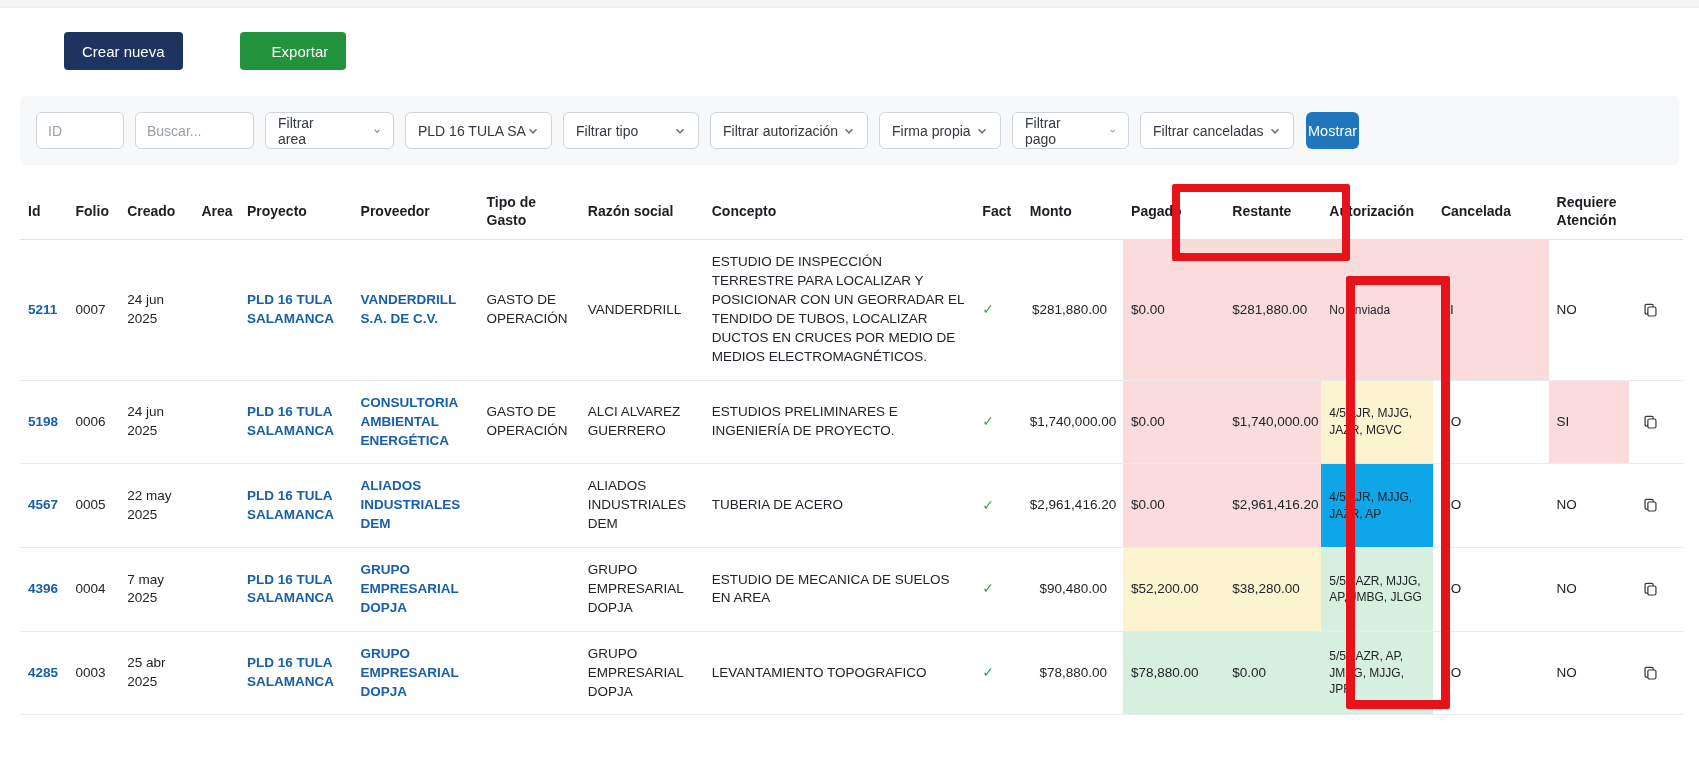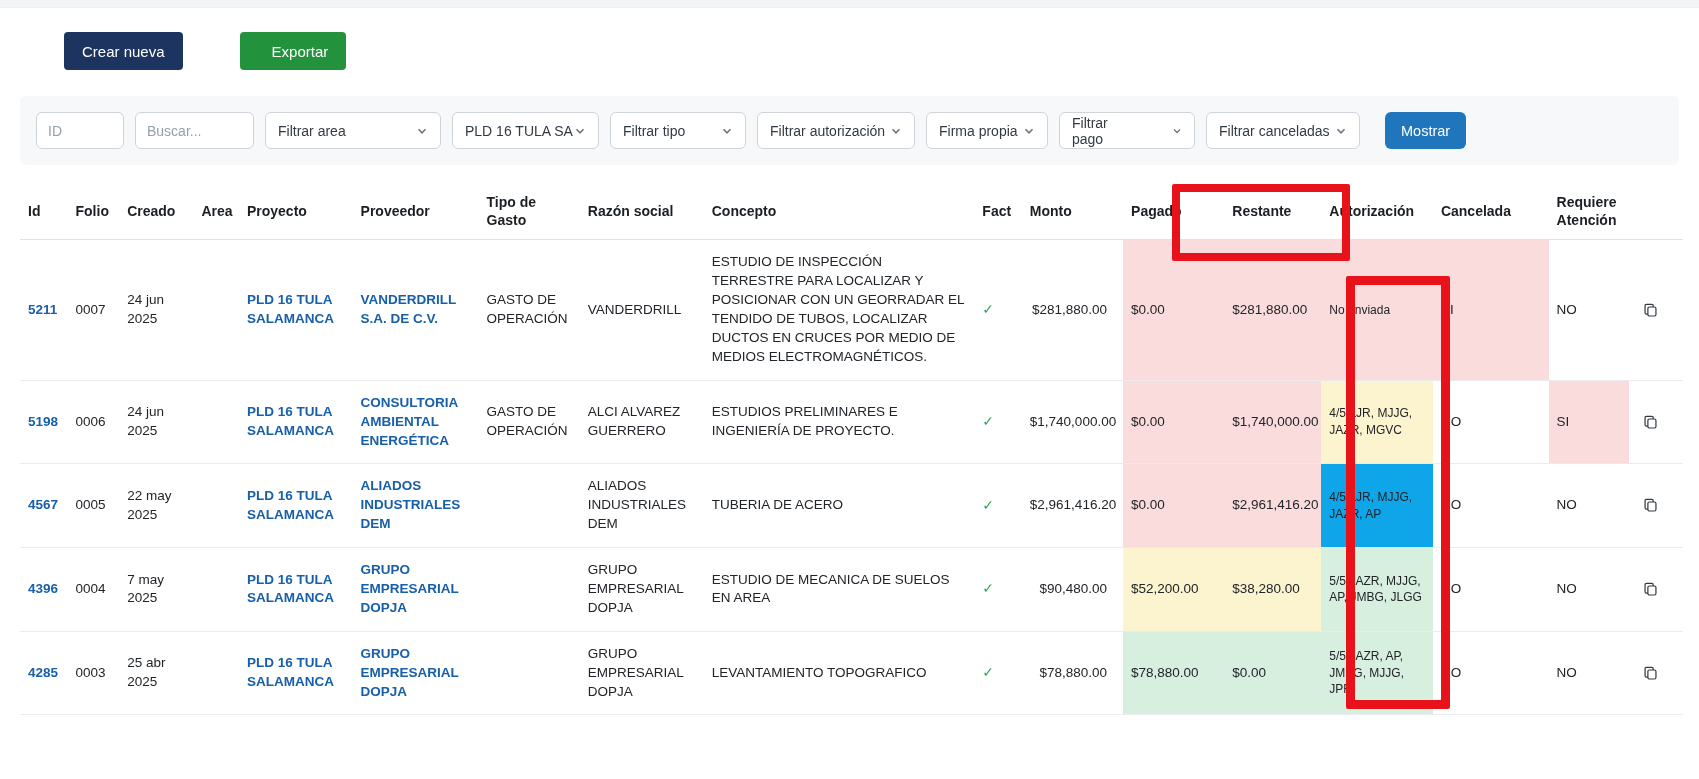--- a/index.html
+++ b/index.html
@@ -29,29 +29,29 @@
   .btn{border:none;border-radius:4px;font-size:15px;padding:0 18px;height:38px;color:#fff;cursor:pointer;font-family:inherit;margin-left:44px;}
   .btn-create{background:var(--navy-button);}
   .btn-export{background:var(--green-button);padding-left:32px;}
   .filterbar{margin:26px 20px 0;background:#f7f8f9;border-radius:6px;padding:16px;display:flex;align-items:center;gap:11px;}
   .finput{height:37px;border:1px solid #ced4da;border-radius:6px;padding:0 11px;font-size:14px;color:#343a40;background:#fff;font-family:inherit;}
   .finput::placeholder{color:#979ea6;}
   .finput-id{width:88px;}
   .finput-search{width:119px;}
   .fsel-wrap{display:contents;}
   .fselect{height:37px;background:#fff;border:1px solid #ced4da;border-radius:6px;display:flex;align-items:center;justify-content:space-between;padding:0 12px;font-size:14px;color:#343a40;cursor:pointer;}
-  .fsel-wrap .fselect:nth-child(1){width:176px;gap:48px;}
+  .fsel-wrap .fselect:nth-child(1){width:129px;gap:48px;}
   .fsel-wrap .fselect:nth-child(2){width:147px;}
   .fsel-wrap .fselect:nth-child(2) span{white-space:nowrap;overflow:hidden;}
   .fsel-wrap .fselect:nth-child(3){width:136px;}
   .fsel-wrap .fselect:nth-child(4){width:158px;}
   .fsel-wrap .fselect:nth-child(5){width:122px;}
-  .fsel-wrap .fselect:nth-child(6){width:136px;gap:40px;}
+  .fsel-wrap .fselect:nth-child(6){width:117px;gap:40px;}
   .fsel-wrap .fselect:nth-child(7){width:154px;}
-  .btn-show{background:var(--blue-button);border-radius:6px;height:37px;padding:0 16px;font-size:14.5px;margin-left:14px;}
+  .btn-show{background:var(--blue-button);border-radius:6px;height:37px;padding:0 2px;font-size:14.5px;margin-left:1px;}
   .table-wrap{margin:18px 20px 0;}
   table{width:1663px;border-collapse:collapse;table-layout:fixed;}
   thead th{font-size:14px;color:#1b1f23;text-align:left;padding:10px 8px;border-bottom:1px solid #dfe3e7;vertical-align:middle;font-weight:bold;line-height:1.3;}
   tbody td{font-size:13.5px;color:#212529;padding:13px 8px;border-bottom:1px solid #e9ebee;vertical-align:middle;line-height:1.4;}
   td a{color:var(--link-blue);font-weight:bold;text-decoration:none;cursor:pointer;}
   .c-money-r{text-align:right;padding-right:16px;}
   .c-aut{font-size:12px;}
   .c-fact span{color:var(--check-green);font-size:14px;}
   .copybtn{display:inline-flex;align-items:center;justify-content:center;width:26px;height:26px;border-radius:5px;cursor:pointer;}
   .hl{position:absolute;border:9px solid var(--annotation-red);pointer-events:none;z-index:50;border-radius:2px;}

